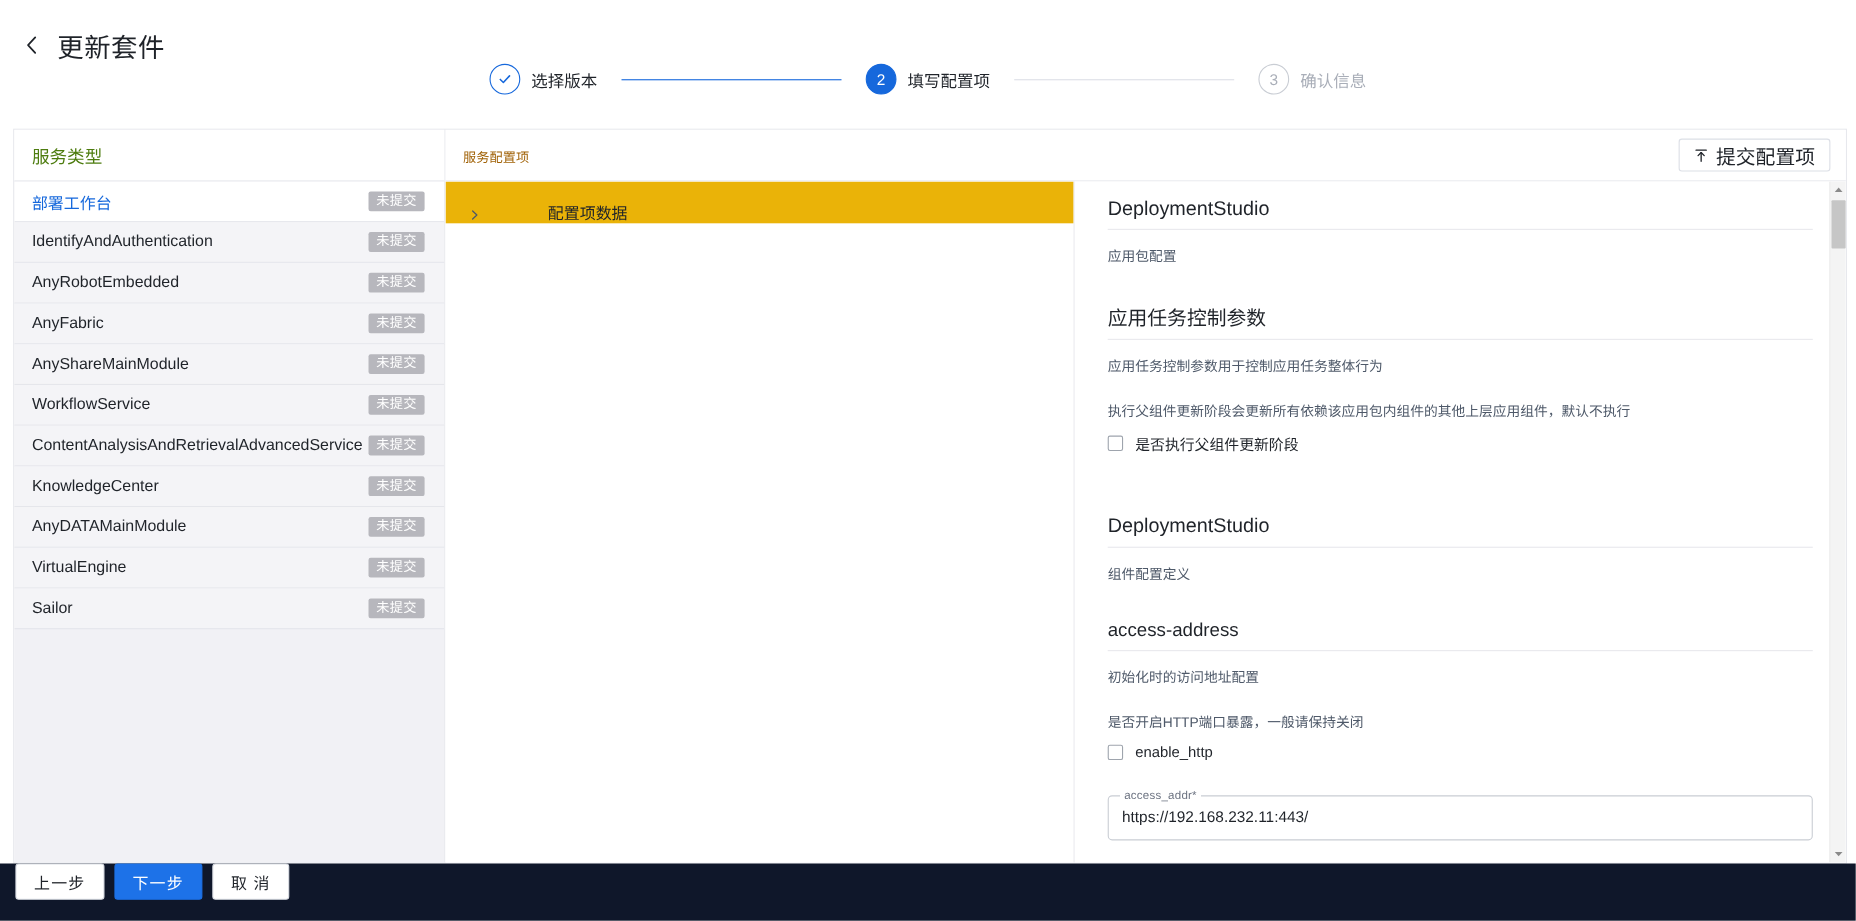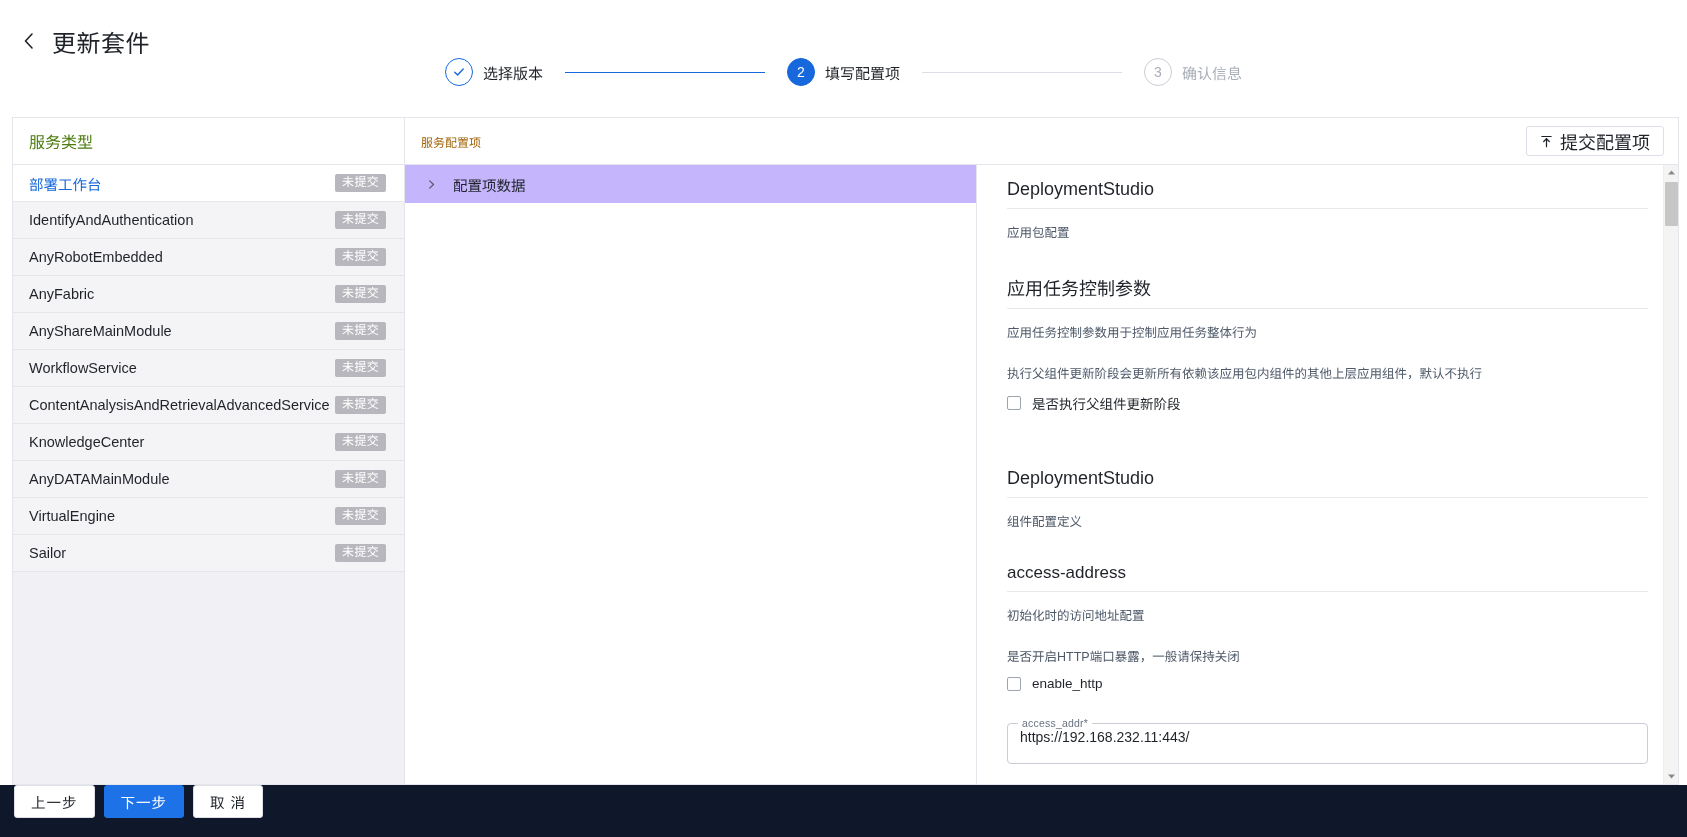--- a/index.html
+++ b/index.html
@@ -197,26 +197,27 @@
   .tree-col {
     width: 572px;
     flex: 0 0 572px;
     border-right: 1px solid #e5e6eb;
     background: #ffffff;
     overflow: hidden;
   }
   .tree-row {
     height: 38px;
     display: flex;
-    align-items: center;
+    align-items: flex-end;
     padding-left: 18px;
-    background: #c4b5fd;
+    background: #eab308;
     cursor: pointer;
     font-size: 14.5px;
     color: #1f2329;
+    gap: 45px;
   }
   .tree-caret {
     width: 16px; height: 16px;
     display: flex; align-items: center; justify-content: center;
     margin-right: 14px;
     color: #4e5969;
   }
   .tree-caret svg { display: block; }
 
   
@@ -277,21 +278,20 @@
     position: relative;
     margin-top: 4px;
   }
   .field {
     border: 1px solid #c9cdd4;
     border-radius: 4px;
     padding: 0;
     margin: 0;
     height: 47px;
     display: flex;
-    flex-direction: column;
   }
   .field > legend {
     margin-left: 10px;
     padding: 0 4px;
     font-size: 10.5px;
     color: #6b7280;
     letter-spacing: 0.2px;
   }
   .field > legend .req { color: #6b7280; }
   .field-input {

